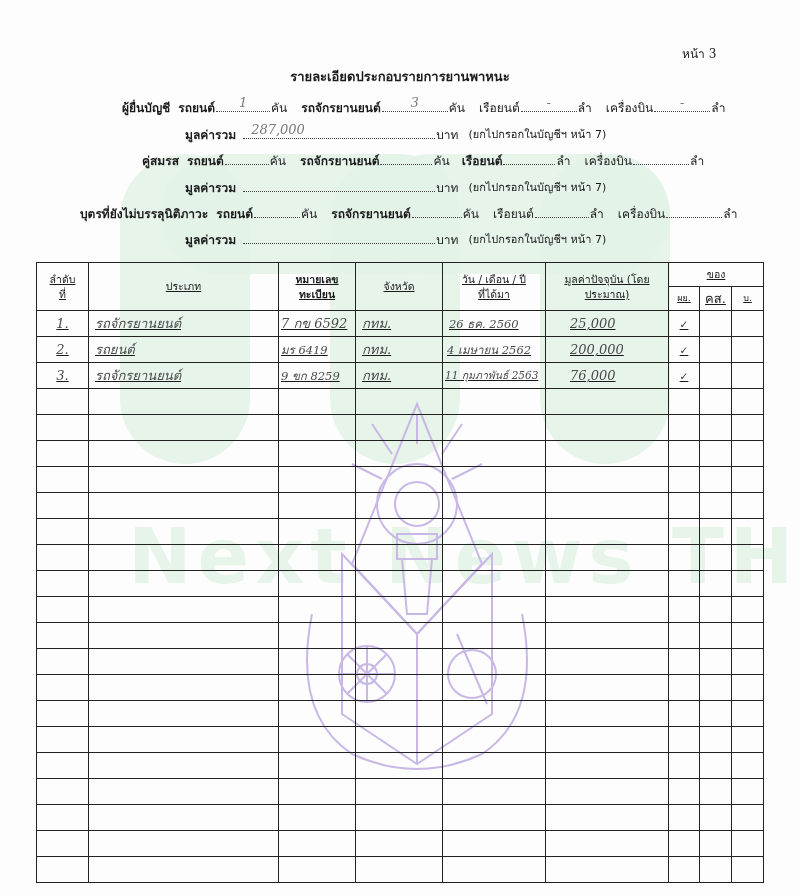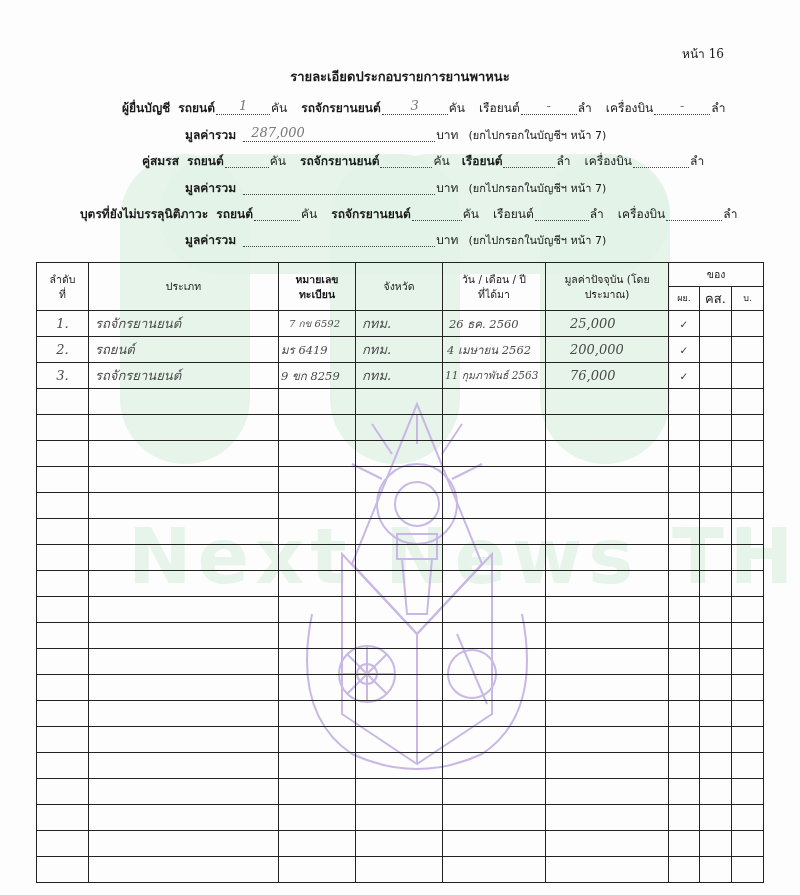--- a/index.html
+++ b/index.html
@@ -12,30 +12,30 @@
   .wm { position: absolute; pointer-events: none; }
   .wm-blob { position: absolute; background: #e3f3e8; border-radius: 50%; opacity: 0.9; }
   .wm-text { position: absolute; left: 128px; top: 508px; font-family: "DejaVu Sans", sans-serif;
              font-weight: bold; font-size: 76px; letter-spacing: 6px; color: #e6f4ea; white-space: nowrap; }
   .wm-emblem { position: absolute; left: 272px; top: 380px; width: 290px; height: 400px; }
 
   .secret { position: absolute; top: 7px; left: 0; width: 800px; text-align: center; font-size: 13px; font-weight: bold; }
   .pageno { position: absolute; top: 44px; left: 682px; font-size: 12px; font-family: "DejaVu Serif", serif; }
   .title { position: absolute; top: 66px; left: 0; width: 800px; text-align: center; font-size: 13px; font-weight: bold; }
 
-  .formline { position: absolute; font-size: 12px; white-space: nowrap; display: flex; align-items: center; }
+  .formline { position: absolute; font-size: 12px; white-space: nowrap; display: flex; align-items: flex-start; }
   .lbl { font-weight: bold; }
   .lbl-n { font-weight: normal; }
   .dots { display: inline-block; border-bottom: 1px dotted #444; height: 14px; position: relative; margin: 0 1px; }
   .hand { position: absolute; left: 0; right: 0; bottom: 1px; text-align: center;
           font-family: "DejaVu Serif", serif; color: #7a7a7a; font-size: 13px; font-style: italic; }
   .note { font-size: 11px; margin-left: 10px; }
 
   
-  .tbl { position: absolute; left: 36px; top: 262px; width: 727px; border-collapse: collapse; table-layout: fixed; }
+  .tbl { position: absolute; left: 36px; top: 262px; width: 727px; border-collapse: collapse; table-layout: fixed; text-decoration: underline; }
   .tbl th, .tbl td { border: 1px solid #222; font-size: 10.5px; text-align: center; vertical-align: middle; padding: 0; }
   .tbl th { font-weight: normal; line-height: 1.35; }
   .tbl td { height: 26px; }
   .tbl td.hw { font-family: "DejaVu Serif", serif; font-style: italic; color: #4a4a4a; font-size: 13px; text-align: left; padding-left: 6px; white-space: nowrap; overflow: hidden; }
   .tbl td.num { text-align: center; padding-left: 0; }
   .chk { font-size: 15px; color: #333; }
 </style>
 </head>
 <body>
 
@@ -59,21 +59,21 @@
       <path d="M130 175 L135 230 L155 230 L160 175"></path>
       <circle cx="95" cy="290" r="28"></circle>
       <circle cx="95" cy="290" r="10"></circle>
       <path d="M95 262 L95 318 M67 290 L123 290 M75 270 L115 310 M115 270 L75 310"></path>
       <circle cx="200" cy="290" r="24"></circle>
       <path d="M185 250 L215 320"></path>
       <line x1="145" y1="250" x2="145" y2="380"></line>
     </svg>
   </div>
 
-  <div class="pageno">หน้า 16</div>
+  <div class="pageno">หน้า 3</div>
   <div class="title">รายละเอียดประกอบรายการยานพาหนะ</div>
 
   <div class="formline" style="top:98px;left:122px;">
     <span class="lbl" style="margin-right:8px;">ผู้ยื่นบัญชี</span>
     <span class="lbl">รถยนต์</span>
     <span class="dots" style="width:54px;">
         <span class="hand">1</span>
       </span>
     <span class="lbl-n" style="margin-right:14px;">คัน</span>
     <span class="lbl">รถจักรยานยนต์</span>
@@ -190,21 +190,21 @@
       <tr style="height:24px;">
         <th style="font-size:9px;">ผย.</th>
         <th style="font-size:13px;">คส.</th>
         <th style="font-size:9px;">บ.</th>
       </tr>
     </thead>
     <tbody id="tbody">
       <tr>
         <td class="hw num">1.</td>
         <td class="hw">รถจักรยานยนต์</td>
-        <td class="hw" style="font-size:10px;padding-left:10px;">7 กข 6592</td>
+        <td class="hw" style="font-size:13px;padding-left:2px;">7 กข 6592</td>
         <td class="hw">กทม.</td>
         <td class="hw" style="font-size:11.5px;">26 ธค. 2560</td>
         <td class="hw" style="padding-left:24px;">25,000</td>
         <td class="chk">✓</td>
         <td></td>
         <td></td>
       </tr>
       <tr>
         <td class="hw num">2.</td>
         <td class="hw">รถยนต์</td>

